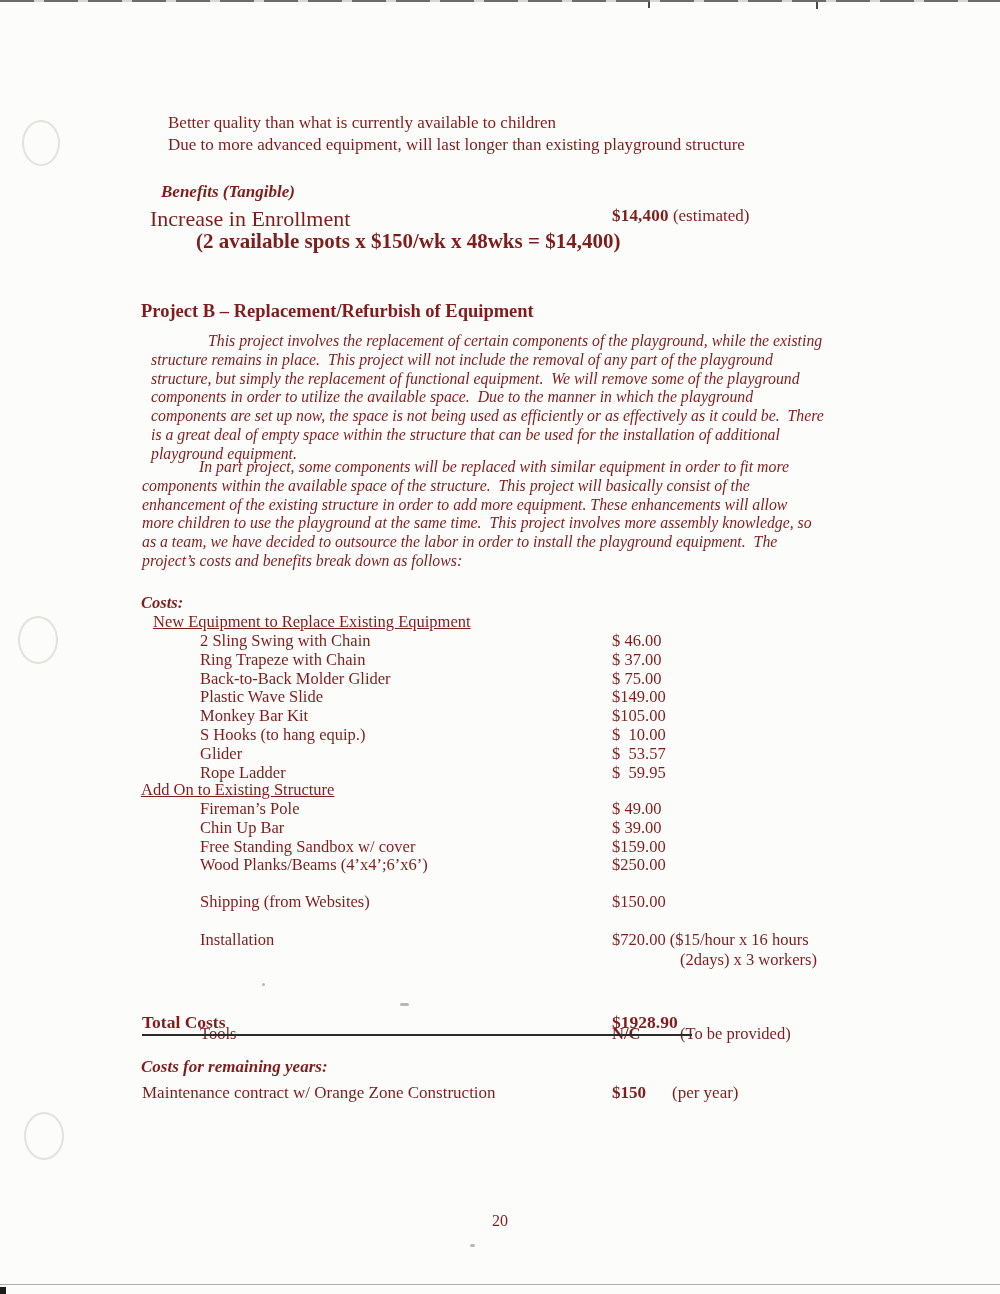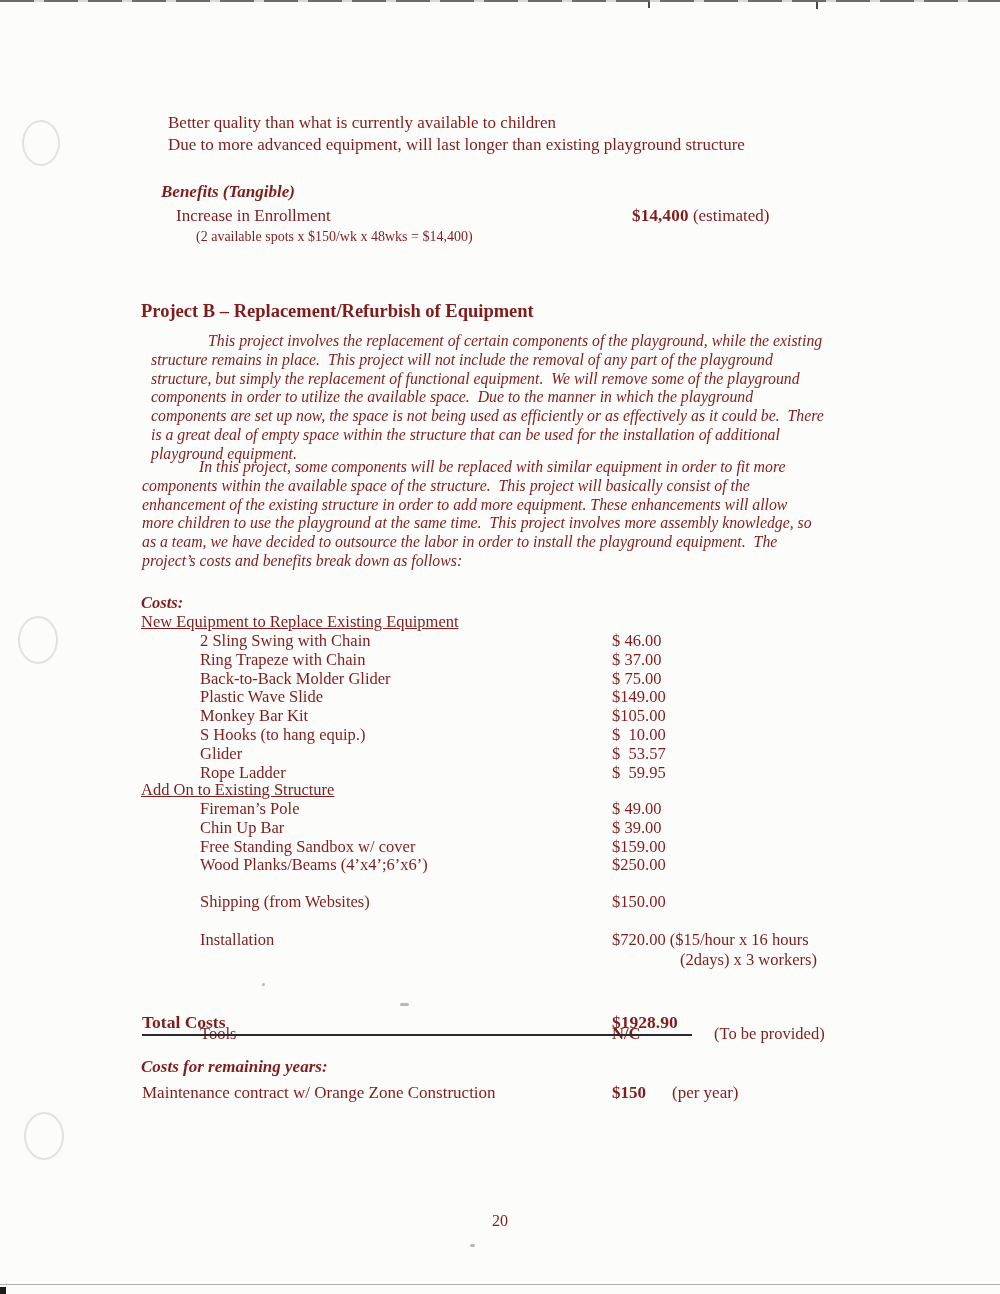--- a/index.html
+++ b/index.html
@@ -19,42 +19,42 @@
   .punch { position:absolute; border-radius:50%; border:2px solid rgba(160,158,150,.28); }
   .speck { position:absolute; background:#9a9a9a; border-radius:2px; opacity:.7; }
   .bottom-line { position:absolute; left:0; top:1284px; width:1000px; height:1px; background:#aeaeae; }
   .corner-mark { position:absolute; left:0; top:1287px; width:6px; height:7px; background:#1c1c1c; }
 
   
   .abs { position:absolute; }
   .intro { top:112px; left:168px; font-size:17px; line-height:22px; }
   .benefits-heading { top:182px; left:141px; font-size:17px; font-weight:bold; font-style:italic;margin-left:20px; }
   .benefits-row { top:206px; left:142px; width:780px; height:22px; position:absolute; }
-  .benefits-row .lbl { position:absolute; left:34px; font-size:17px; }
-  .benefits-row .val { position:absolute; left:470px; font-size:17px;margin-left:20px; }
+  .benefits-row .lbl { position:absolute; left:8px; font-size:22px; }
+  .benefits-row .val { position:absolute; left:470px; font-size:17px; }
   .benefits-row .val b { letter-spacing:.2px; }
-  .benefits-detail { top:229px; left:196px; font-size:14px; }
+  .benefits-detail { top:229px; left:196px; font-size:21px;font-weight:bold; }
 
   .project-heading { top:301px; left:141px; font-size:18.5px; font-weight:bold; }
   .para { left:142px; width:740px; font-size:15.8px; font-style:italic; line-height:18.8px; }
   .para1 { top:332px;margin-left:9px; }
   .para2 { top:458px; }
   .para .indent { padding-left:57px; }
 
   .costs-heading { top:593px; left:141px; font-size:16.5px; font-weight:bold; font-style:italic; }
   .section-title { left:141px; font-size:16.5px; text-decoration:underline; position:absolute; }
-  .st1 { top:612px; }
+  .st1 { top:612px;margin-left:12px; }
   .st2 { top:780px; }
   .items { left:142px; width:780px; position:absolute; }
   .items1 { top:631px; }
   .items2 { top:799px; }
   .row { position:relative; height:18.8px; font-size:16.5px; }
   .row .lbl { position:absolute; left:58px; }
   .row .price { position:absolute; left:470px; }
-  .row .note { position:absolute; left:538px;margin-left:34px; }
+  .row .note { position:absolute; left:538px; }
 
   .ship-row { top:892px;text-align:right; }
   .inst-row { top:911px; }
   .inst-row .price-wrap { position:absolute; left:470px; width:280px; font-size:16.5px; }
   .inst-row .price-wrap .line2 { padding-left:68px; }
   .tools-row { top:967px; }
   .tools-row .price { font-weight:bold; }
 
   .total-row { top:1012px; left:142px; width:550px; height:24px; position:absolute;
     border-bottom:2px solid #2a2a2a; font-size:17.5px; font-weight:bold; }
@@ -104,21 +104,21 @@
     <div class="line indent">This project involves the replacement of certain components of the playground, while the existing</div>
     <div class="line">structure remains in place.  This project will not include the removal of any part of the playground</div>
     <div class="line">structure, but simply the replacement of functional equipment.  We will remove some of the playground</div>
     <div class="line">components in order to utilize the available space.  Due to the manner in which the playground</div>
     <div class="line">components are set up now, the space is not being used as efficiently or as effectively as it could be.  There</div>
     <div class="line">is a great deal of empty space within the structure that can be used for the installation of additional</div>
     <div class="line">playground equipment.</div>
   </div>
 
   <div class="abs para para2">
-    <div class="line indent">In this project, some components will be replaced with similar equipment in order to fit more</div>
+    <div class="line indent">In part project, some components will be replaced with similar equipment in order to fit more</div>
     <div class="line">components within the available space of the structure.  This project will basically consist of the</div>
     <div class="line">enhancement of the existing structure in order to add more equipment. These enhancements will allow</div>
     <div class="line">more children to use the playground at the same time.  This project involves more assembly knowledge, so</div>
     <div class="line">as a team, we have decided to outsource the labor in order to install the playground equipment.  The</div>
     <div class="line">project’s costs and benefits break down as follows:</div>
   </div>
 
   <div class="abs costs-heading">Costs:</div>
 
   <div class="section-title st1">New Equipment to Replace Existing Equipment</div>

